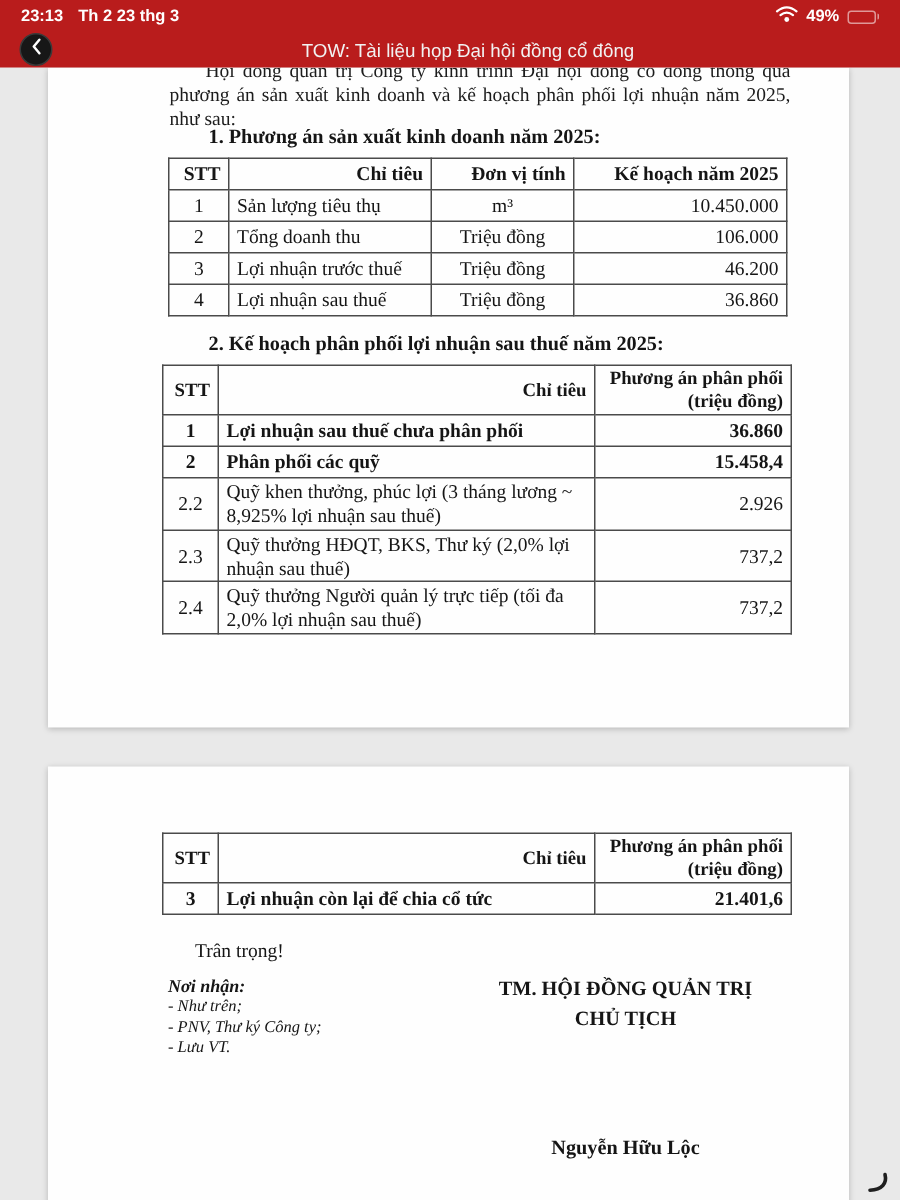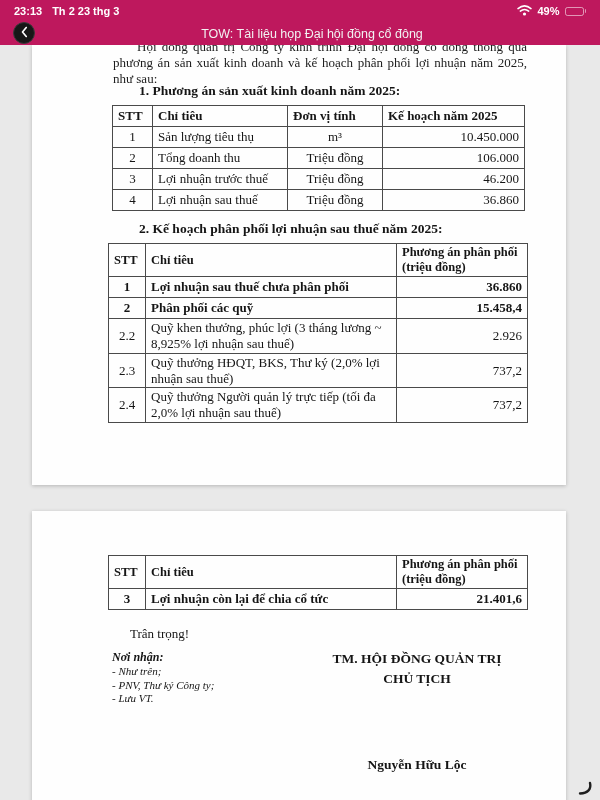--- a/index.html
+++ b/index.html
@@ -1,20 +1,20 @@
 <!DOCTYPE html>
 <html><head>
 <meta charset="utf-8">
 <style>
   * { margin:0; padding:0; box-sizing:border-box; }
   html,body { width:600px; height:800px; overflow:hidden; background:#e9e9e9;
               font-family:"Liberation Serif", serif; color:#151515; }
 
   
-  .topbars { position:absolute; top:0; left:0; width:600px; height:45px; background:#be185d; z-index:50; }
+  .topbars { position:absolute; top:0; left:0; width:600px; height:45px; background:#b91c1c; z-index:50; }
   .statusbar { position:absolute; top:0; left:0; right:0; height:22px;
                display:flex; align-items:center; padding:0 14px;
                font-family:"Liberation Sans", sans-serif; font-size:11px; font-weight:600; color:#fff; }
   .status-left { display:flex; gap:10px; align-items:center; }
   .status-right { margin-left:auto; display:flex; gap:5px; align-items:center; }
   .batt { display:flex; align-items:center; gap:1px; }
   .batt-body { width:19px; height:9px; border:1px solid rgba(255,255,255,.55); border-radius:2.5px; padding:1px; }
   .batt-fill { width:47%; height:100%; background:#fff; border-radius:1px; }
   .batt-nub { width:1.5px; height:4px; background:rgba(255,255,255,.55); border-radius:0 1px 1px 0; }
   .navbar { position:absolute; top:22px; left:0; right:0; height:23px; display:flex; align-items:center; }
@@ -30,21 +30,21 @@
   .page1 { top:0; height:440px;padding-left:19px; }
   .page2 { top:466px; height:400px; }
 
   .intro { position:absolute; top:-6px; left:81px; width:414px; font-size:13px; line-height:16px;
            text-align:justify; text-indent:24px; color:#1c1c1c; }
   .sec-heading { position:absolute; left:107px; font-size:13.5px; font-weight:bold; white-space:nowrap; }
   .h1 { top:38px; } .h2 { top:176px; }
 
   table { border-collapse:collapse; table-layout:fixed; }
   td, th { border:1px solid #4a4a4a; font-size:13px; vertical-align:middle; padding:1px 5px; line-height:1.22; }
-  th { font-weight:bold; text-align:left;margin-top:28px; }
+  th { font-weight:bold; text-align:right;margin-top:28px; }
   .c-stt { text-align:center; }
   .c-val { text-align:right; }
   .c-unit { text-align:center; }
   .bold-row td { font-weight:bold; }
 
   .t1 { position:absolute; top:60px; left:80px; width:412px; }
   .t1 th { height:21px; } .t1 td { height:21px; }
   .t2 { position:absolute; top:198px; left:76px; width:419px; }
   .t2 th { height:32px; font-size:12.5px; line-height:1.2; }
   .t3 { position:absolute; top:44px; left:76px; width:419px; }

